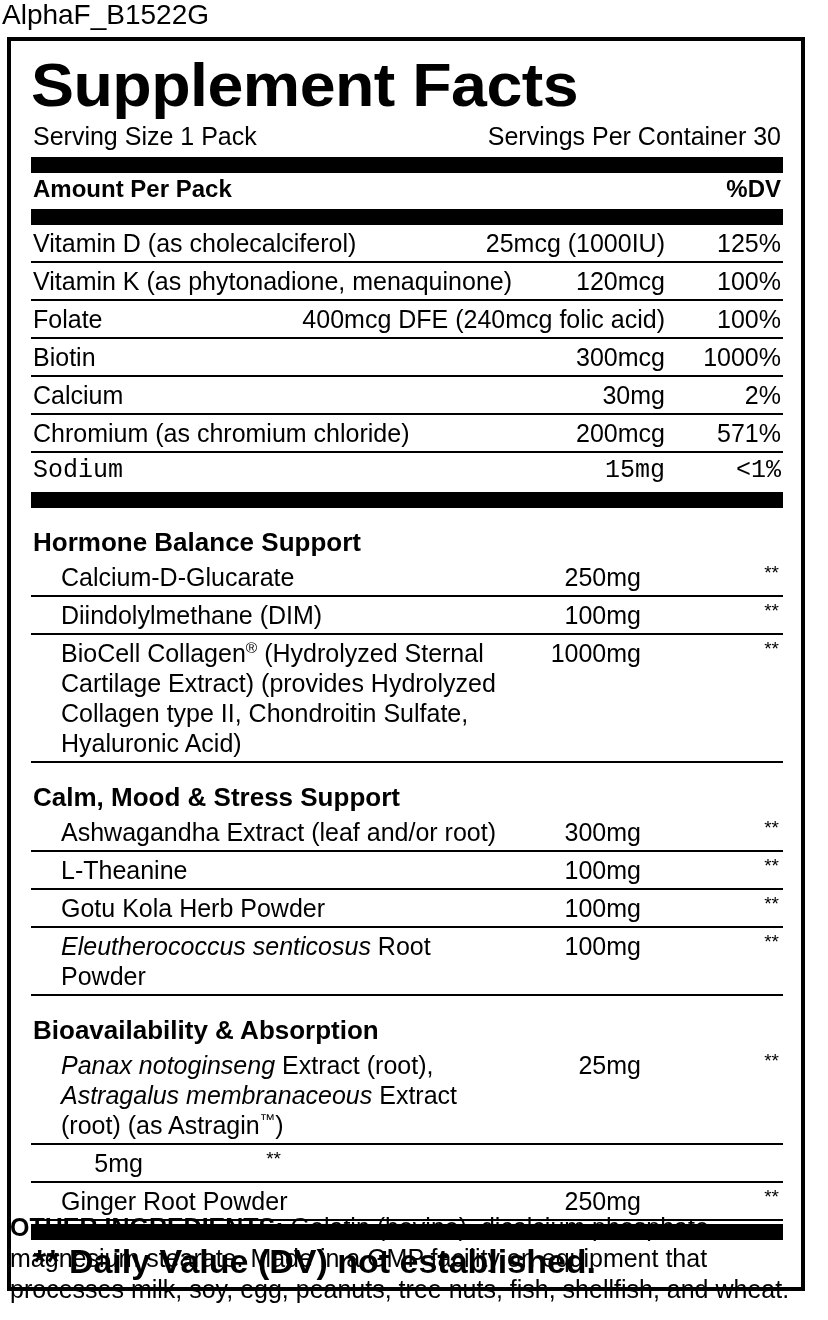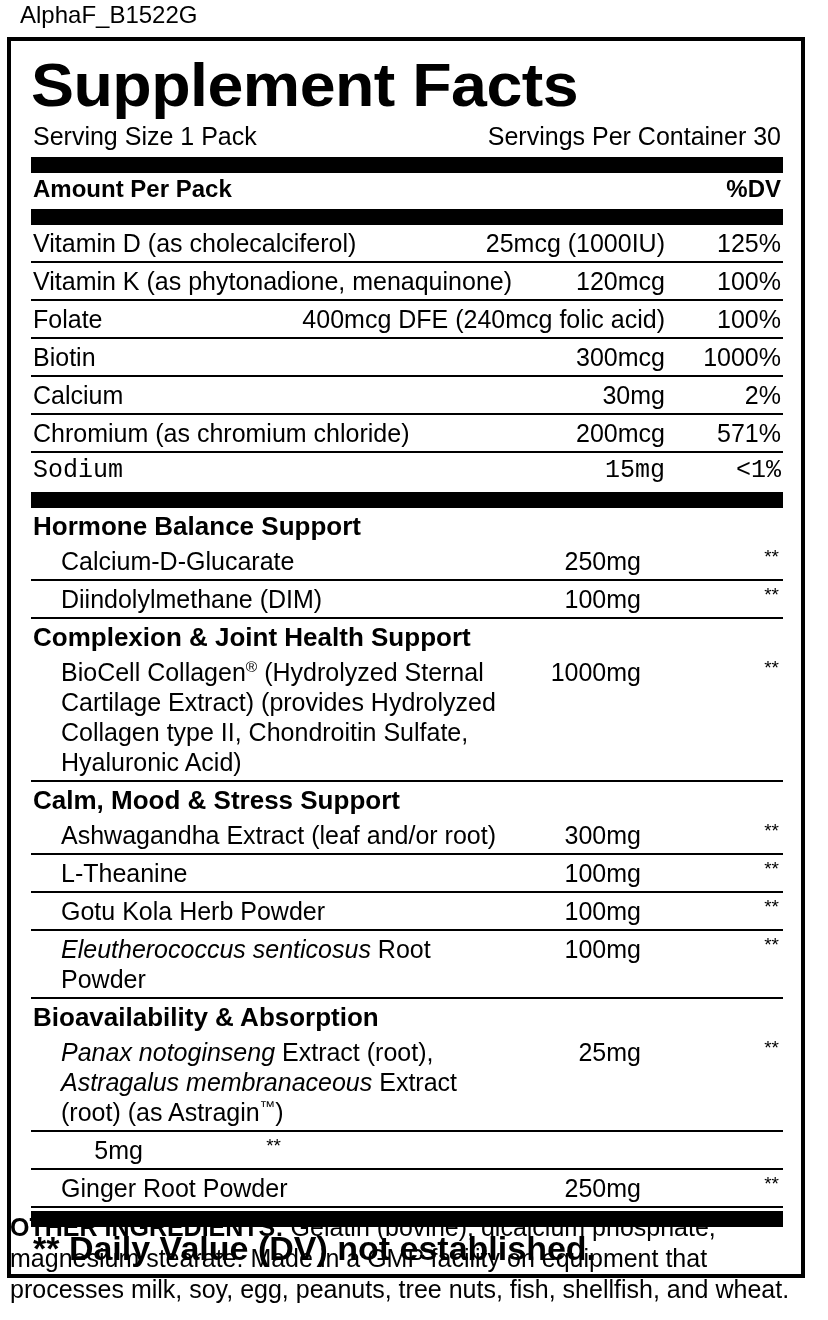--- a/index.html
+++ b/index.html
@@ -18,23 +18,23 @@
   .page {
     position: relative;
     width: 828px;
     height: 1320px;
     box-sizing: border-box;
   }
 
   
   .code-label {
     position: absolute;
-    left: 20px;
+    left: 2px;
     top: 3px;
-    font-size: 24px;
+    font-size: 28px;
     letter-spacing: 0px;
     line-height: 24px;
     white-space: nowrap;
   }
 
   
   .facts-panel {
     position: absolute;
     left: 7px;
     top: 37px;
@@ -126,20 +126,21 @@
   }
 
   
   .sect-header {
     font-family: "Liberation Sans Narrow", "Liberation Sans", sans-serif;
     font-weight: 700;
     font-size: 26px;
     line-height: 30px;
     padding: 3px 0 2px 2px;
     white-space: nowrap;
+    margin-top: 16px;
   }
 
   
   .irow {
     display: flex;
     align-items: flex-start;
     font-size: 25px;
     line-height: 30px;
     padding: 3px 0 3px 0;
     border-bottom: 2px solid #000;
@@ -278,21 +279,20 @@
       <span class="iname">Calcium-D-Glucarate</span>
       <span class="iamount">250mg</span>
       <span class="idv">**</span>
     </div>
     <div class="irow">
       <span class="iname">Diindolylmethane (DIM)</span>
       <span class="iamount">100mg</span>
       <span class="idv">**</span>
     </div>
 
-    <div class="sect-header">Complexion &amp; Joint Health Support</div>
     <div class="irow">
       <span class="iname">BioCell Collagen<sup>®</sup> (Hydrolyzed Sternal Cartilage Extract) (provides Hydrolyzed Collagen type II, Chondroitin Sulfate, Hyaluronic Acid)</span>
       <span class="iamount">1000mg</span>
       <span class="idv">**</span>
     </div>
 
     <div class="sect-header">Calm, Mood &amp; Stress Support</div>
     <div class="irow">
       <span class="iname">Ashwagandha Extract (leaf and/or root)</span>
       <span class="iamount">300mg</span>

